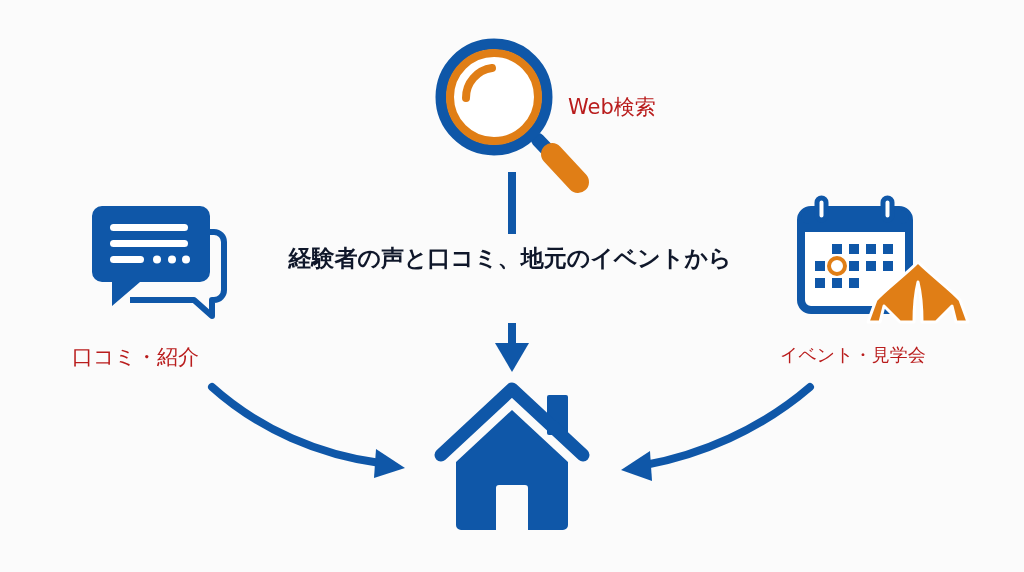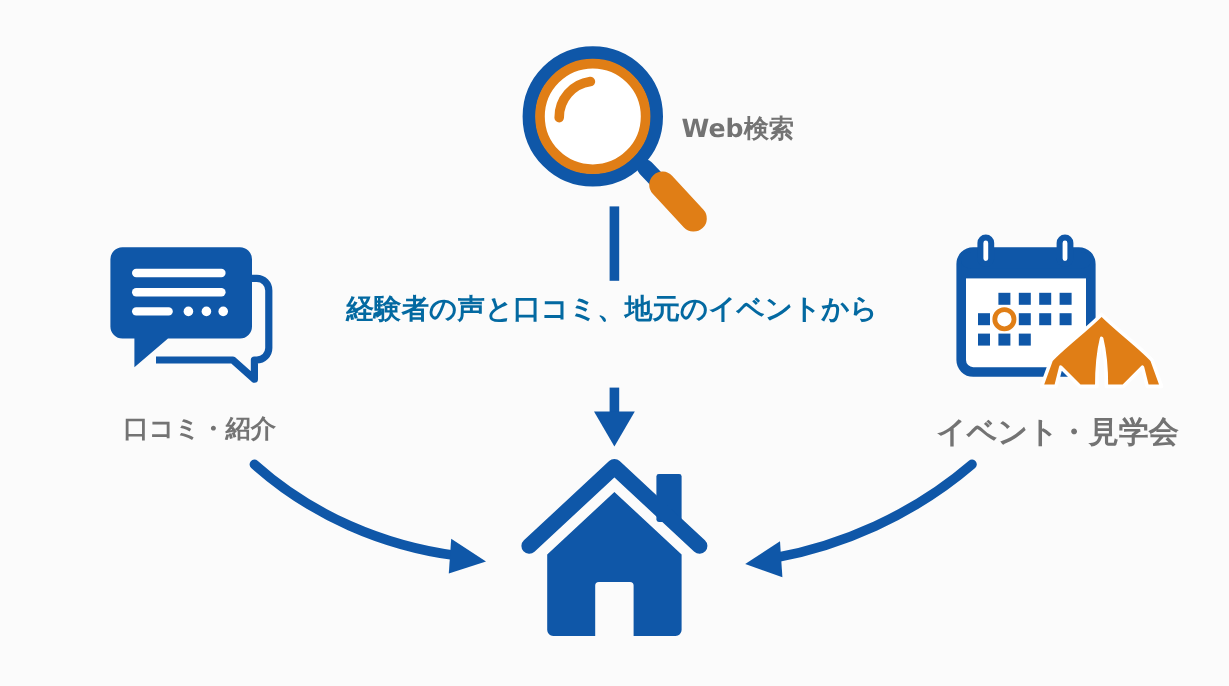--- a/index.html
+++ b/index.html
@@ -1,24 +1,24 @@
 <!DOCTYPE html>
 <html><head>
 <meta charset="utf-8">
 <style>
   html, body { margin:0; padding:0; }
   body { width:1024px; height:572px; background:#fbfbfb; position:relative; overflow:hidden;
          font-family:"DejaVu Sans","Liberation Sans",sans-serif; }
   svg.canvas { position:absolute; left:0; top:0; }
-  .label { position:absolute; color:#737373; font-weight:bold; white-space:nowrap; }
+  .label { position:absolute; color:#b91c1c; font-weight:normal; white-space:nowrap; }
   .lbl-web { left:568px; top:93px; font-size:21px; }
-  .lbl-kuchikomi { left:103px; top:343px; font-size:21px; }
-  .lbl-event { left:780px; top:343px; font-size:25px; }
+  .lbl-kuchikomi { left:72px; top:343px; font-size:21px; }
+  .lbl-event { left:780px; top:343px; font-size:18px; }
   .center-text { position:absolute; left:255px; top:240px; width:510px; text-align:center;
-                 color:#0369a1; font-weight:bold; font-size:23px; line-height:37px; }
+                 color:#0f172a; font-weight:bold; font-size:23px; line-height:37px; }
 </style>
 </head>
 <body>
 
 <svg class="canvas" width="1024" height="572" viewBox="0 0 1024 572">
 
   <g>
     <line x1="538" y1="140" x2="578" y2="182" stroke="#0f57a8" stroke-width="14" stroke-linecap="round"></line>
     <line x1="552" y1="154" x2="578" y2="182" stroke="#e07e16" stroke-width="22" stroke-linecap="round"></line>
     <circle cx="494" cy="97" r="53" fill="#fff" stroke="#0f57a8" stroke-width="11"></circle>

